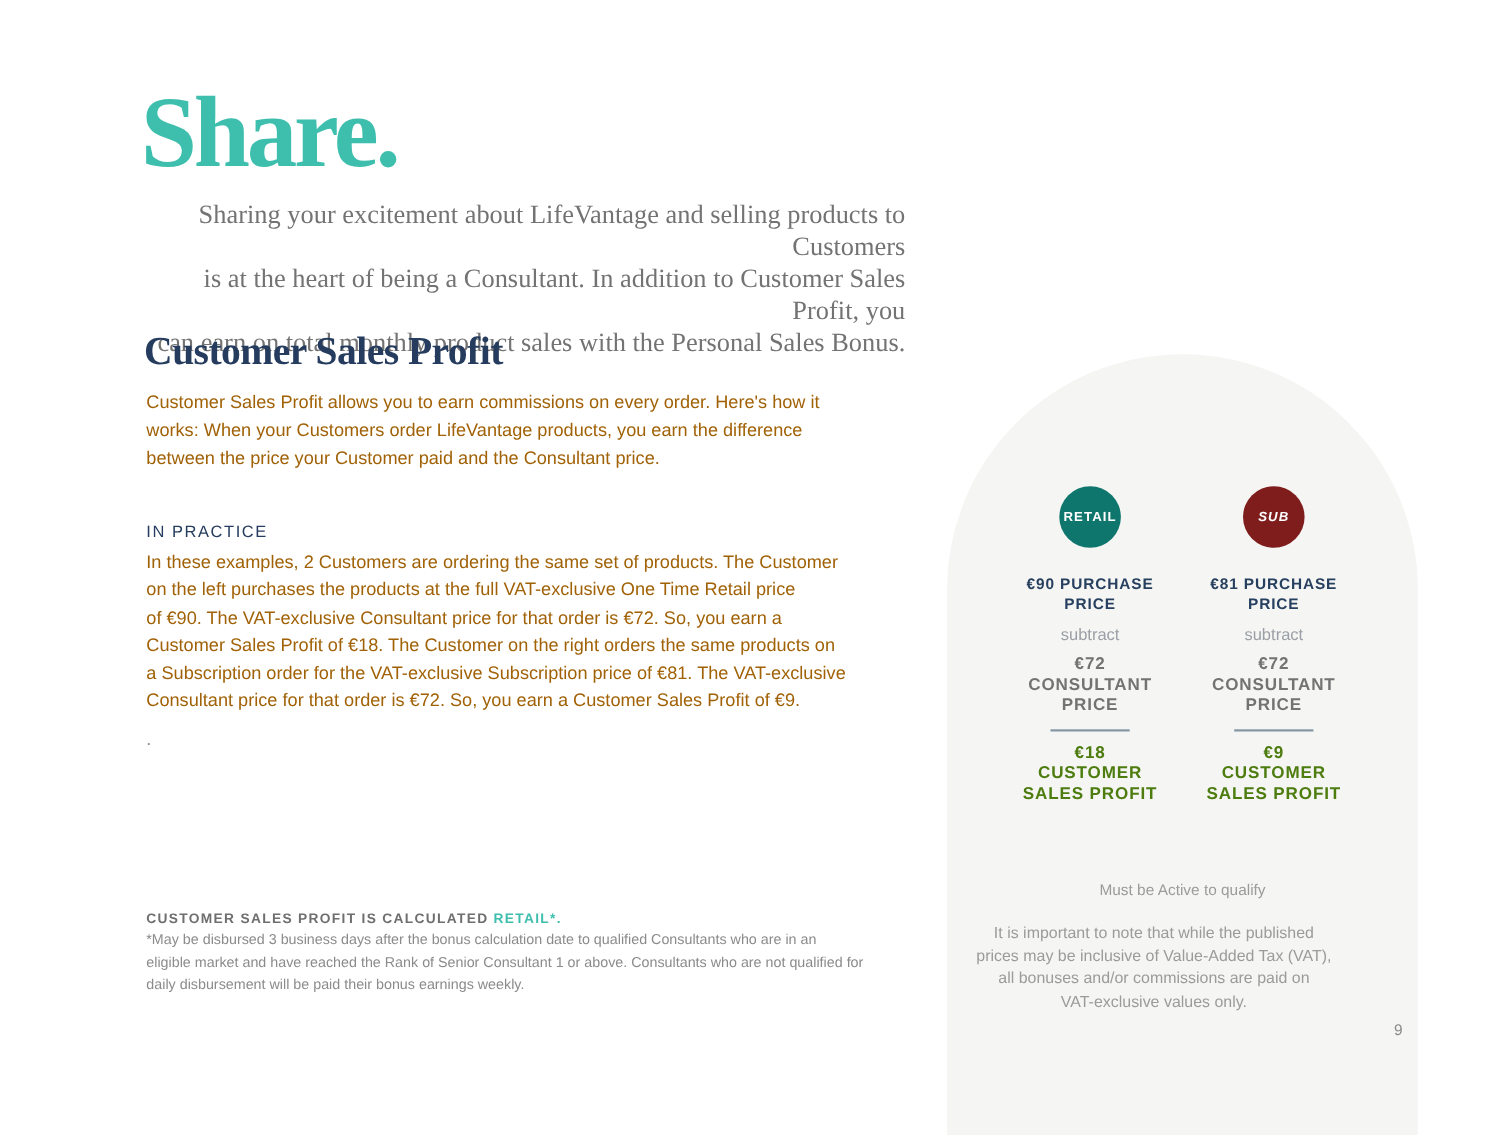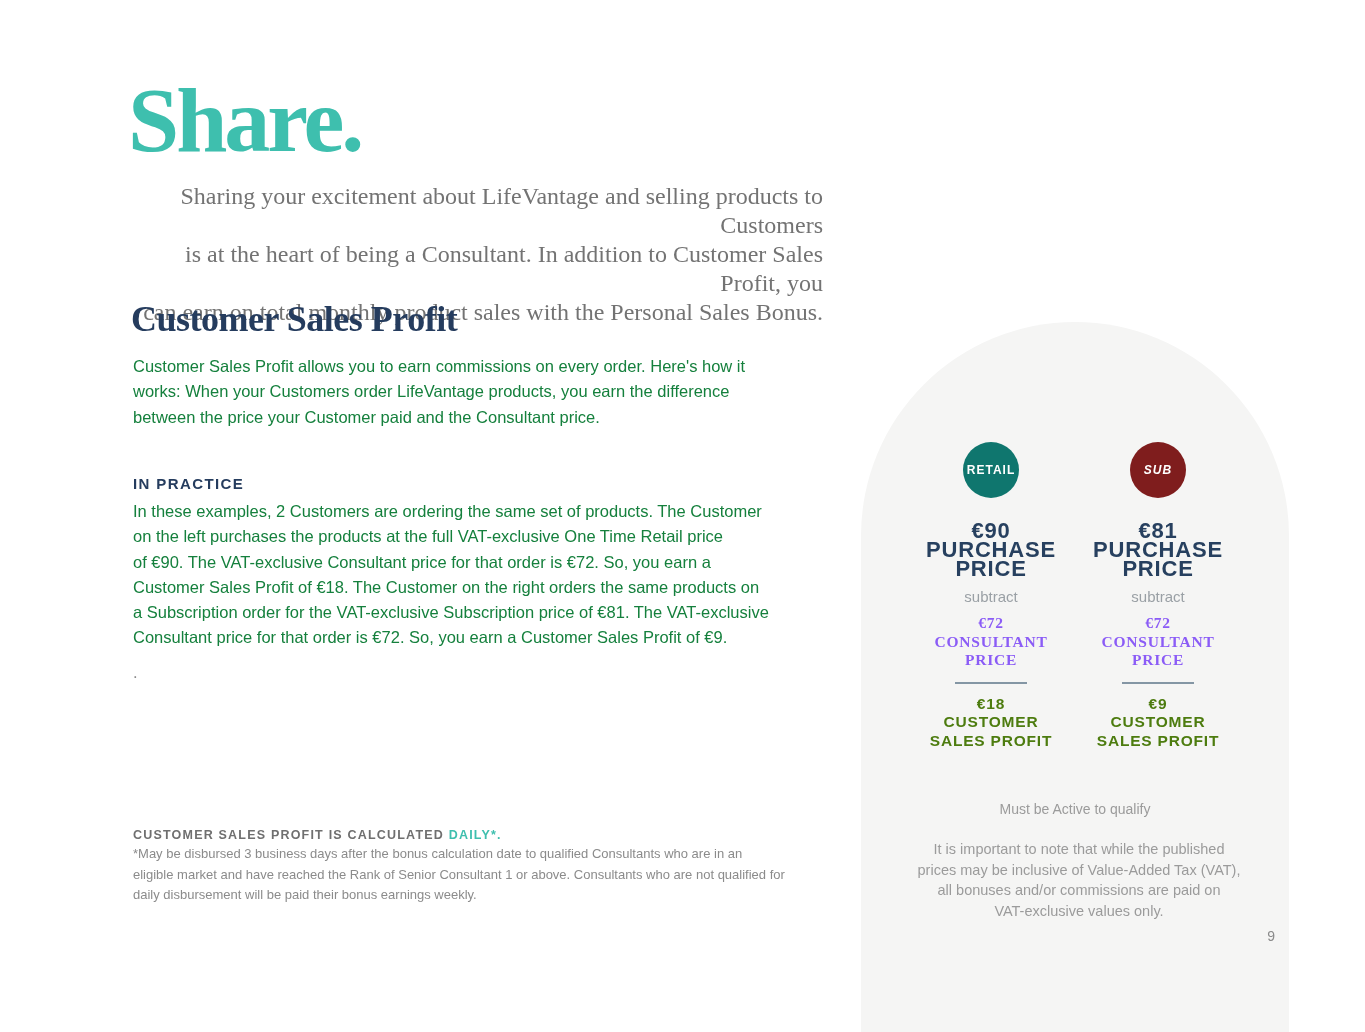--- a/index.html
+++ b/index.html
@@ -47,33 +47,33 @@
     left: 131px; top: 298px;
     font-family: "Liberation Serif", serif;
     font-weight: bold;
     font-size: 36px;
     letter-spacing: -0.5px;
     color: #253c5e;
   }
   .body-copy {
     font-size: 16.5px;
     line-height: 25.3px;
-    color: #15803d;
+    color: #a16207;
     white-space: pre-line;
   }
   .section-body {
     position: absolute;
     left: 133px; top: 354px;
     width: 660px;
   }
   .in-practice-label {
     position: absolute;
     left: 133px; top: 475px;
     font-size: 15px;
-    font-weight: bold;
+    font-weight: normal;
     letter-spacing: 1.4px;
     color: #253c5e;
   }
   .in-practice-body {
     position: absolute;
     left: 133px; top: 499px;
     width: 660px;
   }
   .stray-period {
     position: absolute;
@@ -117,41 +117,40 @@
     display: flex;
     align-items: center;
     justify-content: center;
     color: #ffffff;
     font-size: 12px;
     font-weight: bold;
     letter-spacing: 1px;
   }
   .purchase {
     margin-top: 23px;
-    font-size: 22px;
+    font-size: 14px;
     font-weight: bold;
     letter-spacing: 0.8px;
     line-height: 19px;
     color: #27405f;
     white-space: pre-line;
   }
   .subtract {
     margin-top: 10px;
     font-size: 15px;
     color: #9aa0a5;
   }
   .consultant {
     margin-top: 9px;
     font-size: 15.5px;
     font-weight: bold;
     letter-spacing: 0.8px;
     line-height: 18.5px;
-    color: #8b5cf6;
-    white-space: pre-line;
-    font-family: Liberation Serif, serif;
+    color: #737373;
+    white-space: pre-line;
   }
   .divider {
     width: 72px; height: 2px;
     margin: 12px auto 11px auto;
     background: #8496a4;
   }
   .profit {
     font-size: 15.5px;
     font-weight: bold;
     letter-spacing: 0.8px;
@@ -164,21 +163,21 @@
   .qualify-note {
     position: absolute;
     left: 861px; top: 801px;
     width: 428px;
     text-align: center;
     font-size: 14px;
     color: #9b9b9b;
   }
   .vat-note {
     position: absolute;
-    left: 885px; top: 839px;
+    left: 855px; top: 839px;
     width: 388px;
     text-align: center;
     font-size: 14.5px;
     line-height: 20.5px;
     color: #9b9b9b;
     white-space: pre-line;
   }
   .page-number {
     position: absolute;
     left: 1245px; top: 928px;
@@ -209,21 +208,21 @@
 
 <p class="body-copy in-practice-body">In these examples, 2 Customers are ordering the same set of products. The Customer
 on the left purchases the products at the full VAT-exclusive One Time Retail price
 of €90. The VAT-exclusive Consultant price for that order is €72. So, you earn a
 Customer Sales Profit of €18. The Customer on the right orders the same products on
 a Subscription order for the VAT-exclusive Subscription price of €81. The VAT-exclusive
 Consultant price for that order is €72. So, you earn a Customer Sales Profit of €9.</p>
 
 <div class="stray-period">.</div>
 
-<div class="calc-note"><span>CUSTOMER SALES PROFIT IS CALCULATED </span><span class="highlight">DAILY*.</span></div>
+<div class="calc-note"><span>CUSTOMER SALES PROFIT IS CALCULATED </span><span class="highlight">RETAIL*.</span></div>
 
 <p class="footnote">*May be disbursed 3 business days after the bonus calculation date to qualified Consultants who are in an
 eligible market and have reached the Rank of Senior Consultant 1 or above. Consultants who are not qualified for
 daily disbursement will be paid their bonus earnings weekly.</p>
 
 <div class="example-col col-retail">
   <div class="badge" style="background: #0f766e;">RETAIL</div>
   <div class="purchase">€90 PURCHASE
 PRICE</div>
   <div class="subtract">subtract</div>

